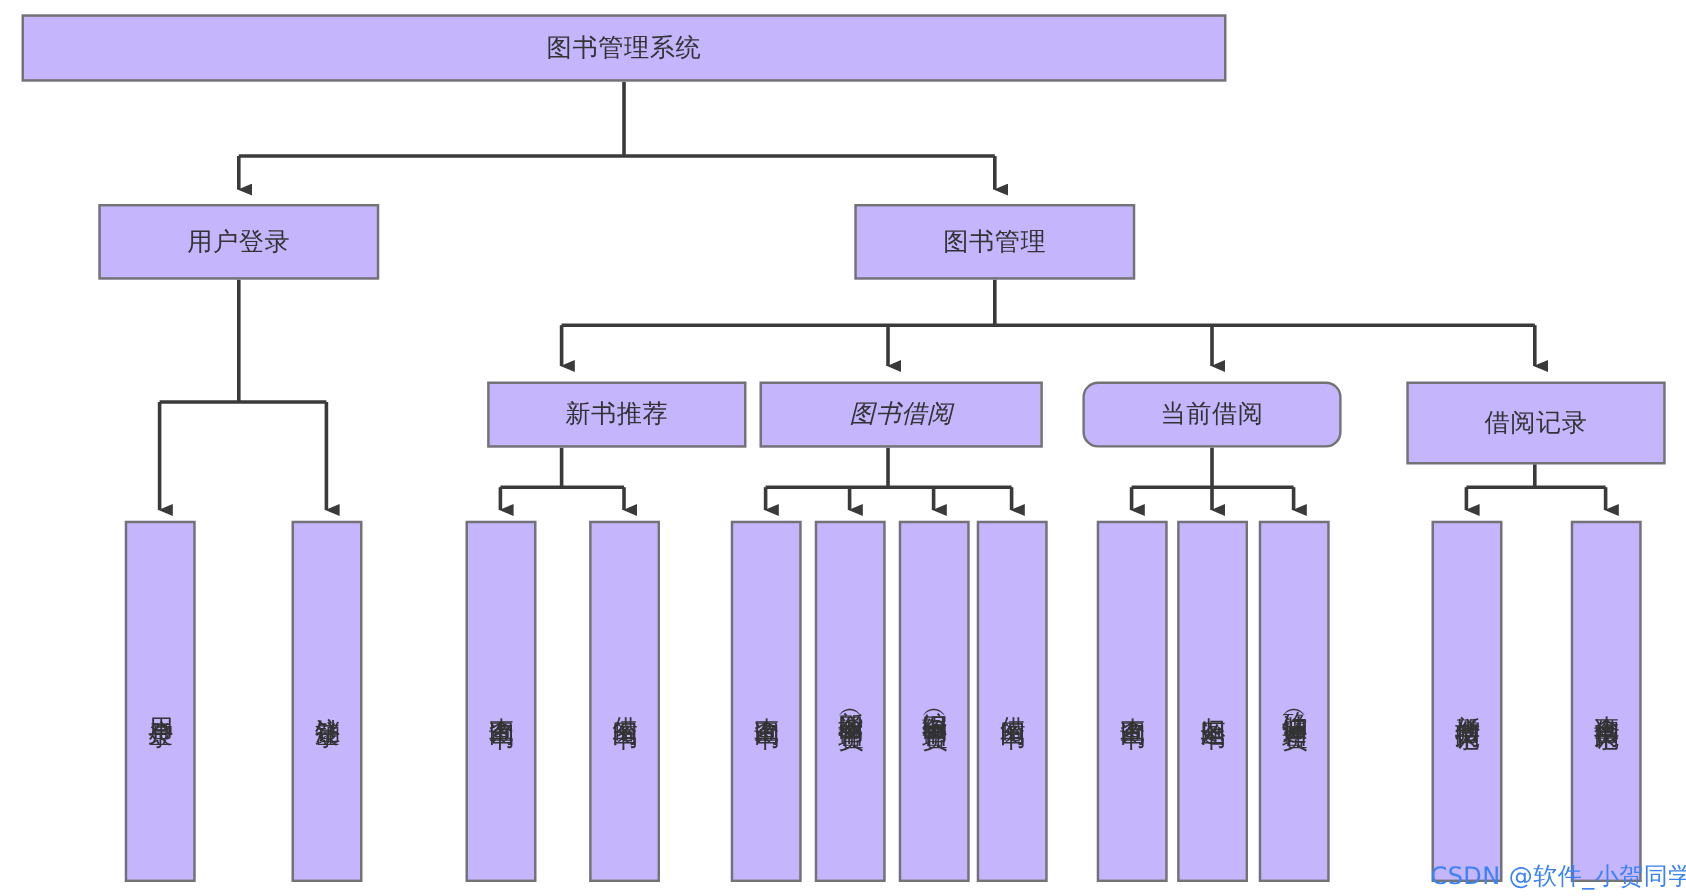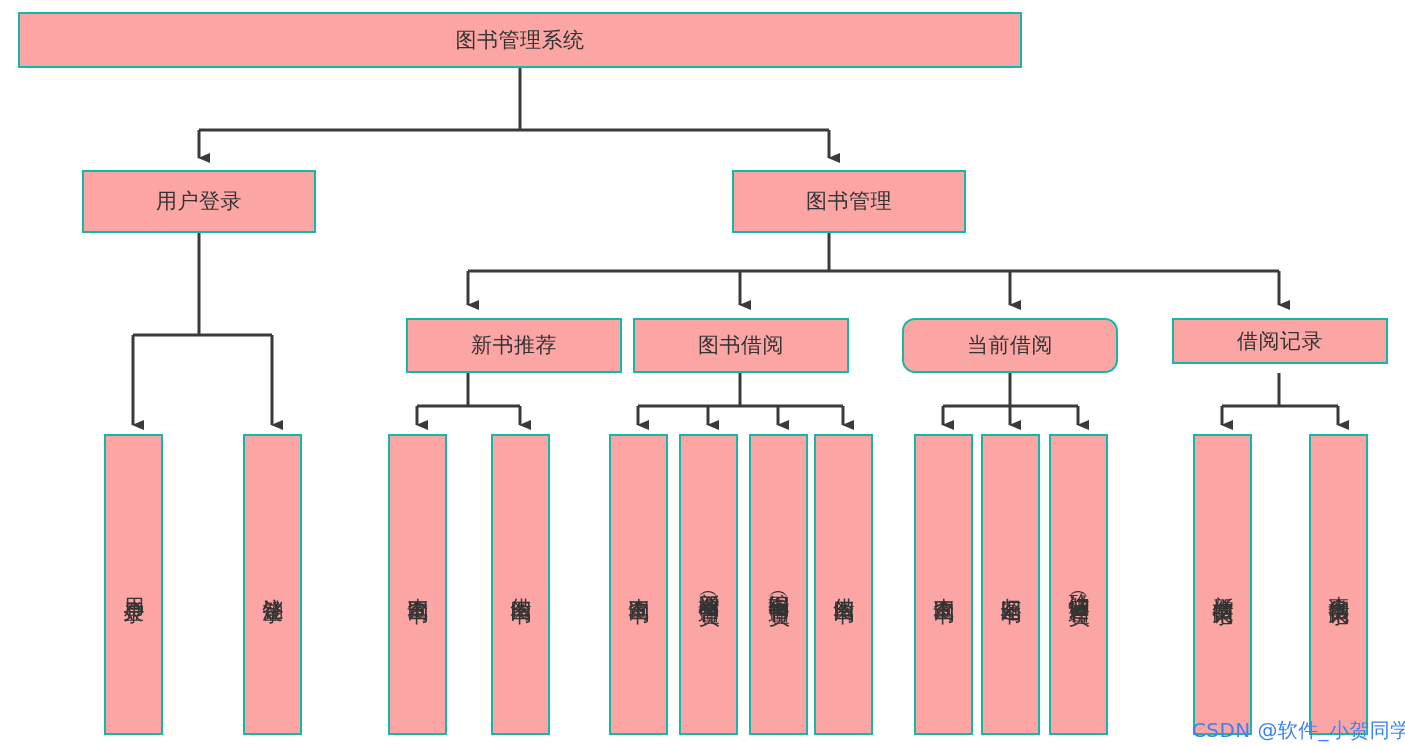--- a/index.html
+++ b/index.html
@@ -20,22 +20,22 @@
   #wires {
     position: absolute;
     left: 0;
     top: 0;
     width: 1405px;
     height: 747px;
   }
   .node {
     position: absolute;
     box-sizing: border-box;
-    background: #fca5a5;
-    border: 2px solid #14b8a6;
+    background: #c4b5fd;
+    border: 2px solid #737373;
     display: flex;
     align-items: center;
     justify-content: center;
     color: #333333;
   }
   .node .label {
     display: block;
     text-align: center;
     line-height: 1.18;
   }
@@ -122,37 +122,37 @@
   </svg>
 
   <div class="node h" style="left:18px; top:12px; width:1004px; height:56px;">
     <span class="label">图书管理系统</span>
   </div>
 
   <div class="node h" style="left:82px; top:170px; width:234px; height:63px;">
     <span class="label">用户登录</span>
   </div>
 
-  <div class="node h" style="left:712px; top:170px; width:234px; height:63px;margin-left:20px;">
+  <div class="node h" style="left:712px; top:170px; width:234px; height:63px;">
     <span class="label">图书管理</span>
   </div>
 
   <div class="node h" style="left:362px; top:318px; width:216px; height:55px;margin-left:44px;">
     <span class="label">新书推荐</span>
   </div>
 
-  <div class="node h" style="left:633px; top:318px; width:216px; height:55px;">
+  <div class="node h" style="left:633px; top:318px; width:236px; height:55px;font-style:italic;">
     <span class="label">图书借阅</span>
   </div>
 
   <div class="node h" style="left:902px; top:318px; width:216px; height:55px;border-radius:13px;">
     <span class="label">当前借阅</span>
   </div>
 
-  <div class="node h" style="left:1172px; top:318px; width:216px; height:46px;">
+  <div class="node h" style="left:1172px; top:318px; width:216px; height:69px;">
     <span class="label">借阅记录</span>
   </div>
 
   <div class="node v" style="left:104px; top:434px; width:59px; height:301px;">
     <span class="label">用户登录</span>
   </div>
 
   <div class="node v" style="left:243px; top:434px; width:59px; height:301px;">
     <span class="label">注销登录</span>
   </div>

